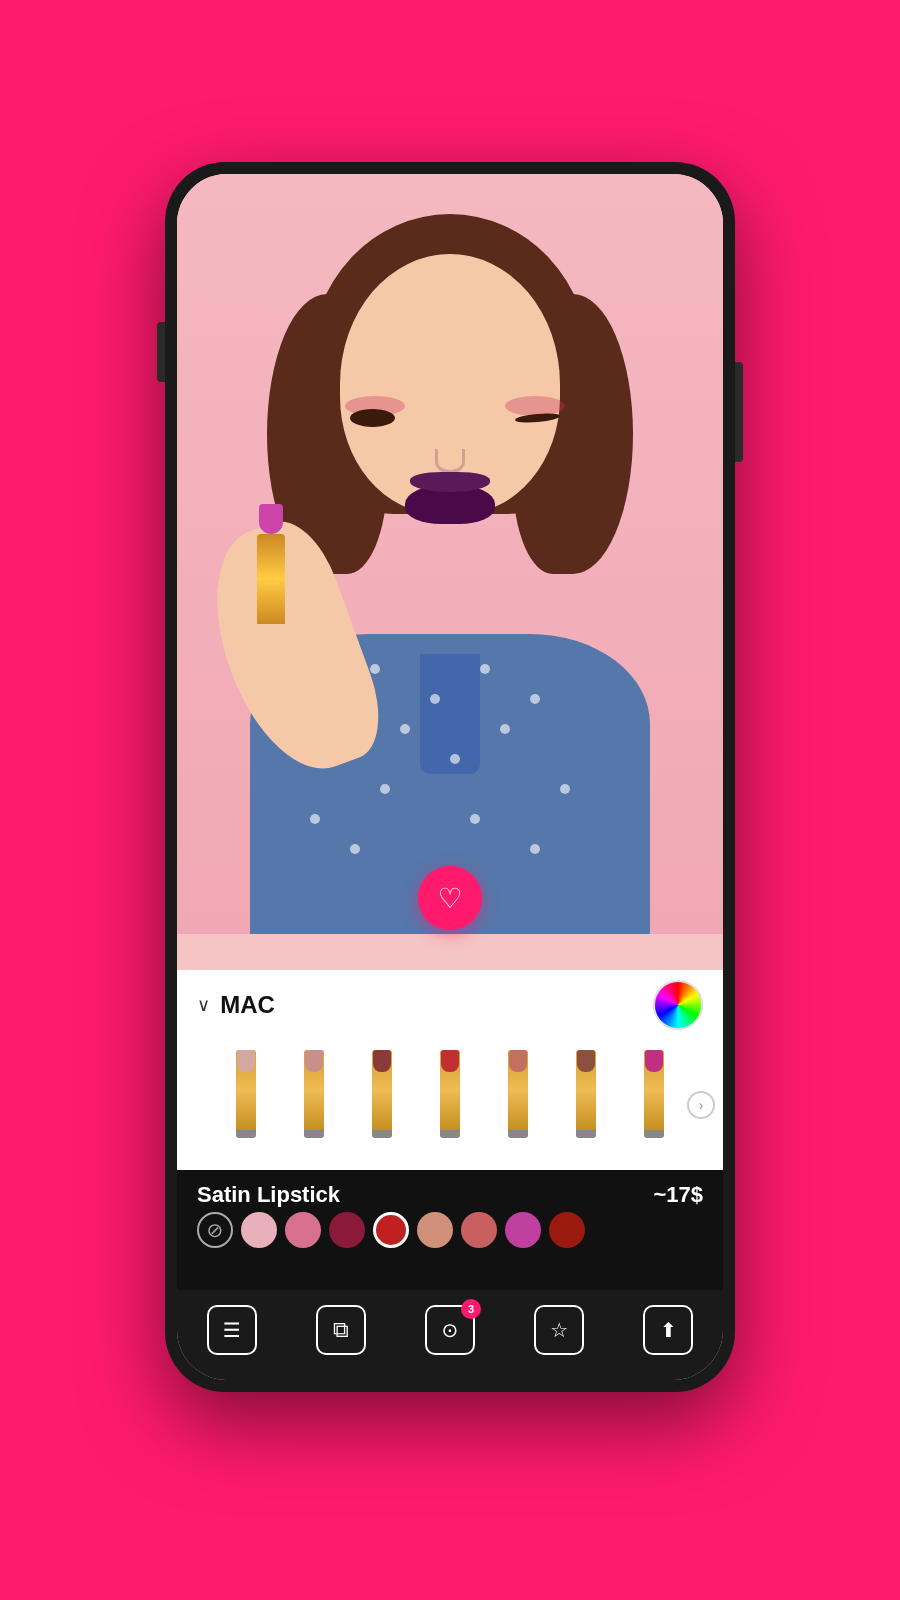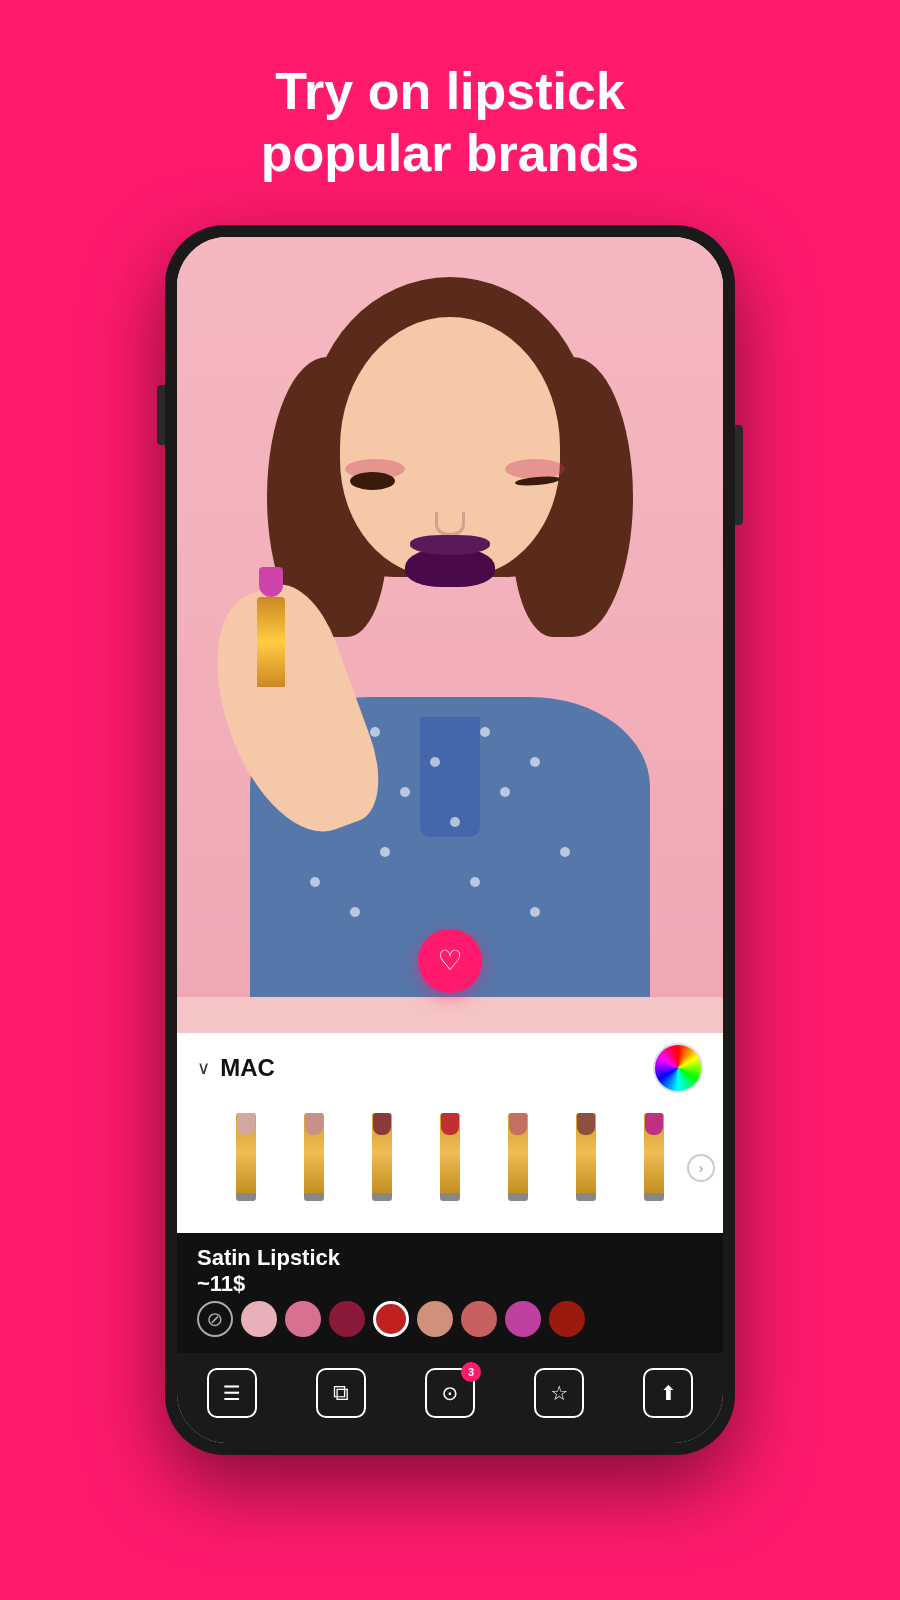--- a/index.html
+++ b/index.html
@@ -340,21 +340,20 @@
       width: 100%;
       height: 120px;
       background: #111;
       padding: 12px 20px 8px;
     }
     .product-name-row {
       display: flex;
       justify-content: space-between;
       align-items: flex-start;
       margin-bottom: 4px;
-      flex-direction: column;
     }
     .product-name {
       color: white;
       font-size: 22px;
       font-weight: 800;
     }
     .product-price {
       color: white;
       font-size: 22px;
       font-weight: 700;
@@ -466,22 +465,21 @@
       width: 60px;
       height: 20px;
       background: rgba(200, 50, 100, 0.35);
       border-radius: 50%;
     }
   </style>
 </head>
 <body>
 
 <h1 class="header-title">
-  <span>Try on lipstick</span><br>
-  <span>popular brands</span>
+  <br>
 </h1>
 
 <div class="phone-wrapper">
   <div class="phone-outer">
     <div class="phone-screen">
 
       <div class="photo-area">
         <div class="woman-bg"></div>
 
         <div class="hair-top"></div>
@@ -586,21 +584,21 @@
               <div class="ls-tube"></div>
               <div class="ls-base"></div>
             </div>
           </div>
           <div class="next-arrow">›</div>
         </div>
 
         <div class="product-bar">
           <div class="product-name-row">
             <span class="product-name">Satin Lipstick</span>
-            <span class="product-price">~11$</span>
+            <span class="product-price">~17$</span>
           </div>
           <div class="color-swatches-row">
             <div class="swatch-cancel">⊘</div>
             <div class="swatch" style="background:#e8b0b8;"></div>
             <div class="swatch" style="background:#d87090;"></div>
             <div class="swatch" style="background:#8b1a3a;"></div>
             <div class="swatch active" style="background:#c02020;border:3px solid white;"></div>
             <div class="swatch" style="background:#d0907a;"></div>
             <div class="swatch" style="background:#c86060;"></div>
             <div class="swatch" style="background:#c040a0;"></div>

